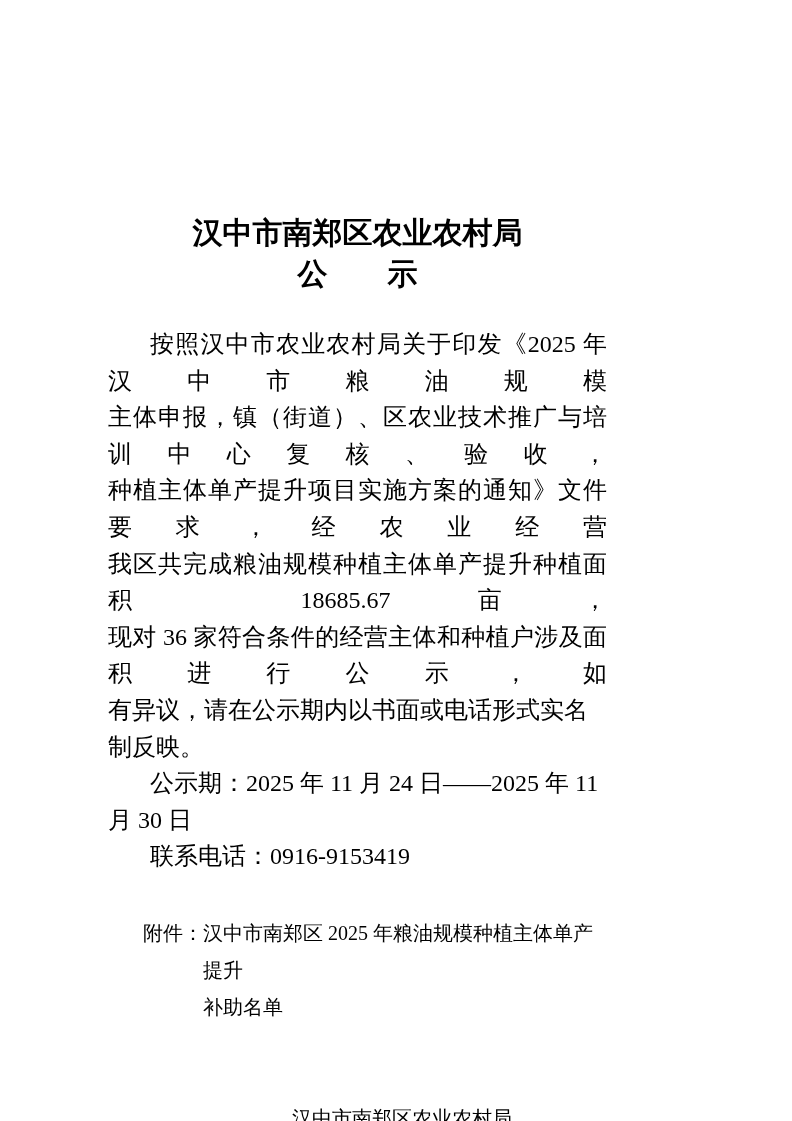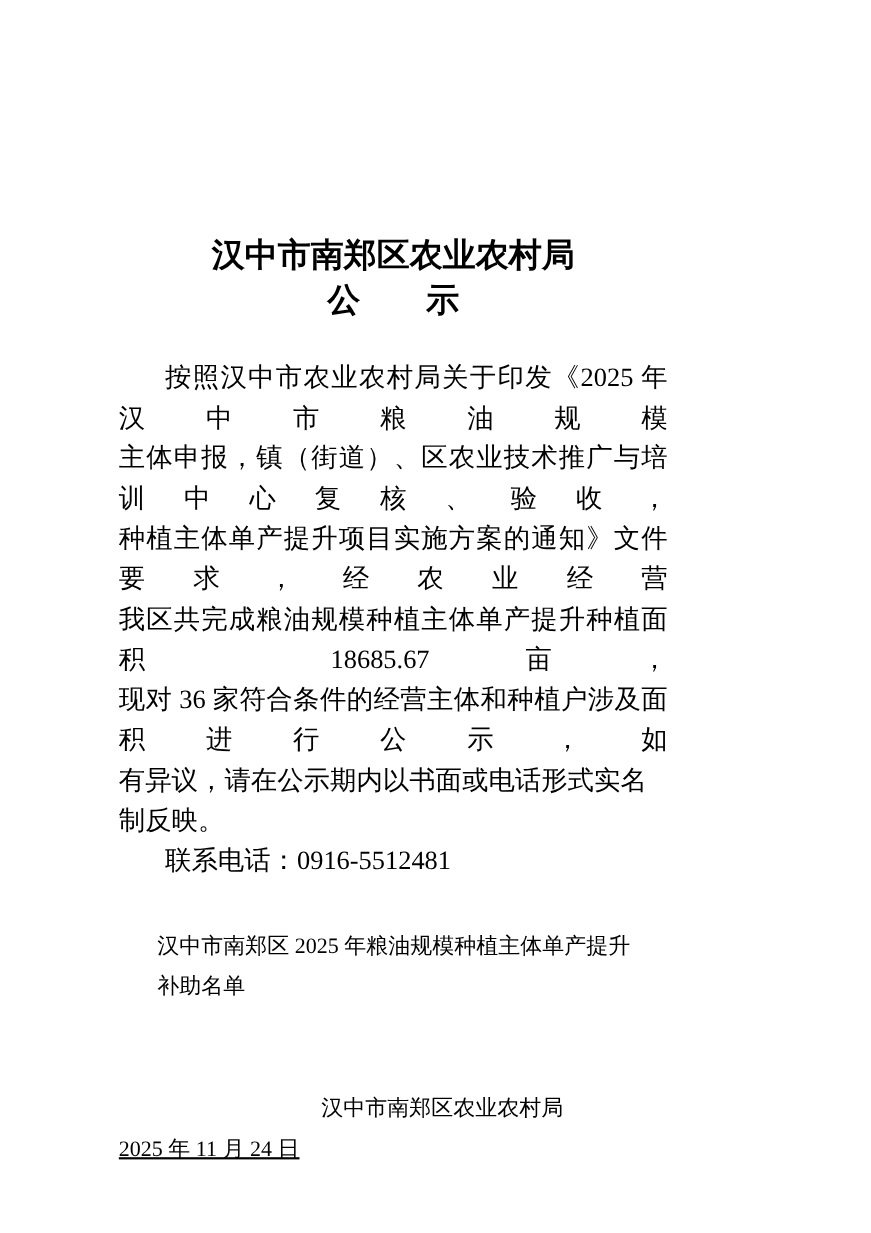--- a/index.html
+++ b/index.html
@@ -83,24 +83,26 @@
     <div class="title-line">公　　示</div>
   </header>
 
   <section class="doc-body">
     <div class="line justify indent">按照汉中市农业农村局关于印发《2025 年汉中市粮油规模</div>
     <div class="line justify">主体申报，镇（街道）、区农业技术推广与培训中心复核、验收，</div>
     <div class="line justify">种植主体单产提升项目实施方案的通知》文件要求，经农业经营</div>
     <div class="line justify">我区共完成粮油规模种植主体单产提升种植面积 18685.67 亩，</div>
     <div class="line justify">现对 36 家符合条件的经营主体和种植户涉及面积进行公示，如</div>
     <div class="line">有异议，请在公示期内以书面或电话形式实名制反映。</div>
-    <div class="line indent">联系电话：0916-5512481</div>
+    <div class="line indent">公示期：2025 年 11 月 24 日——2025 年 11 月 30 日</div>
+    <div class="line indent">联系电话：0916-9153419</div>
   </section>
 
   <section class="attach">
+    <div class="attach-label">附件：</div>
     <div class="attach-content">
       <div class="line">汉中市南郑区 2025 年粮油规模种植主体单产提升</div>
       <div class="line">补助名单</div>
     </div>
   </section>
 
   <section class="signature">
     <div class="sig-org">汉中市南郑区农业农村局</div>
     <div class="sig-date">2025 年 11 月 24 日</div>
   </section>

